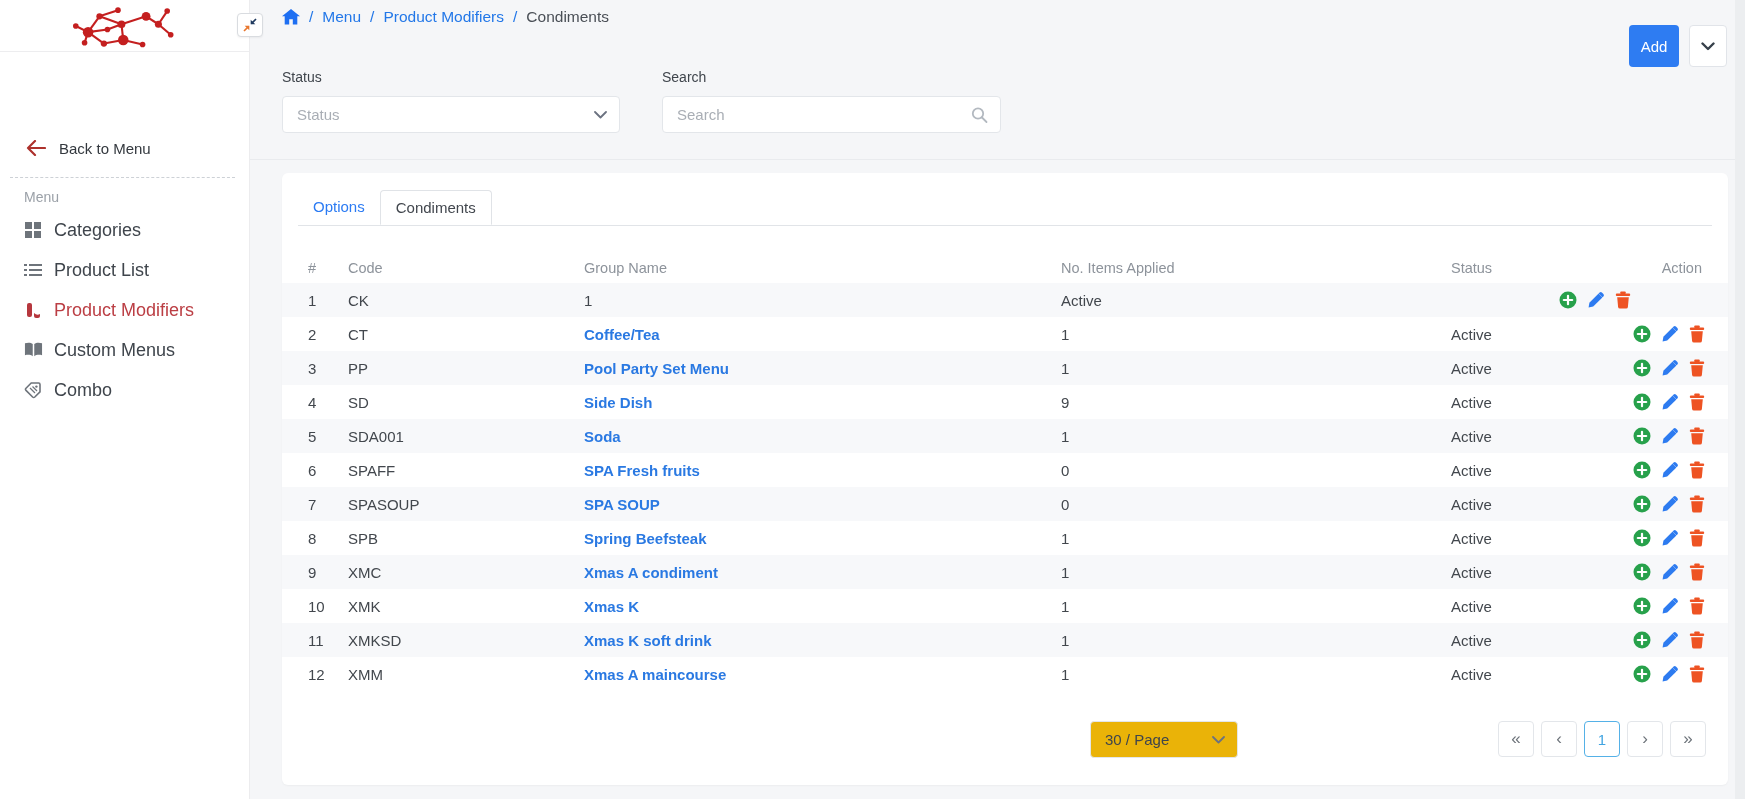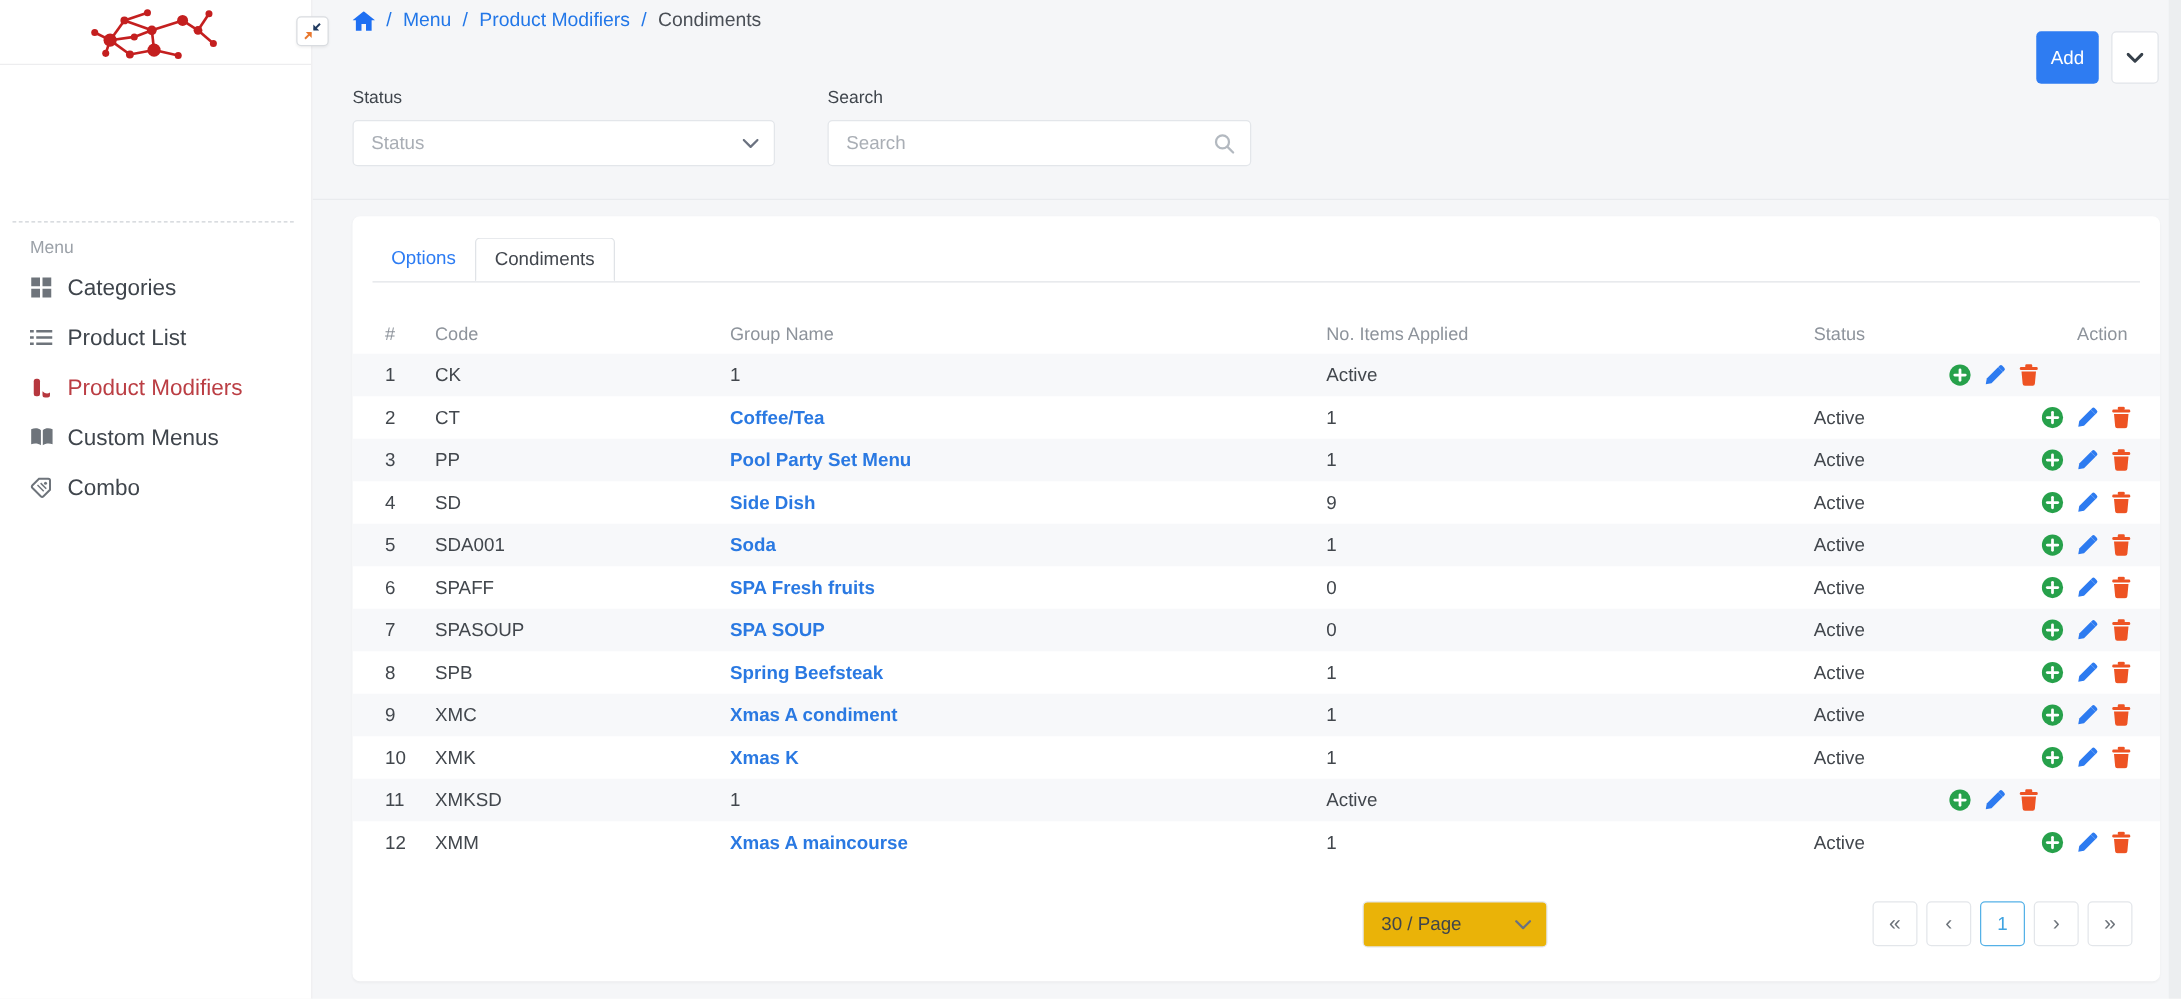--- a/index.html
+++ b/index.html
@@ -110,20 +110,26 @@
             <circle cx="64" cy="42" r="6"></circle>
           <circle cx="90" cy="15" r="5"></circle>
             <circle cx="86" cy="47" r="3.2"></circle>
             <circle cx="104" cy="24" r="4"></circle>
           <circle cx="114" cy="9" r="3.2"></circle>
             <circle cx="118" cy="36" r="3.2"></circle>
         </g>
       </svg>
     </div>
 
+    <div class="back-row">
+      <svg width="20" height="16" viewBox="0 0 20 16">
+        <path d="M9 1 L2 8 L9 15 M2 8 H19" stroke="#ad312c" stroke-width="2.2" fill="none" stroke-linecap="round" stroke-linejoin="round"></path>
+      </svg>
+      <span class="lbl">Back to Menu</span>
+    </div>
 
     <div class="side-dash"></div>
     <div class="menu-label">Menu</div>
 
     <div class="side-nav">
       <div class="nav-item">
         <span class="nicon">
           <svg width="18" height="18" viewBox="0 0 18 18">
               <g fill="#6e747b">
                 <rect x="1" y="1" width="7" height="7"></rect>
@@ -559,20 +565,21 @@
                     <rect x="0.8" y="2.6" width="14.4" height="2.4" rx="1.1" fill="#ee5323"></rect>
                     <path d="M2.2 6.2 H13.8 L12.9 16 A1.8 1.8 0 0 1 11.1 17.6 H4.9 A1.8 1.8 0 0 1 3.1 16 Z" fill="#ee5323"></path>
                   </svg>
       </span>
     </div>
   </div>
 
   <div class="trow drow alt">
     <div>11</div>
     <div>XMKSD</div>
+    <div><a class="grp">Xmas K soft drink</a></div>
     <div>1</div>
     <div>Active</div>
     <div class="cell-action">
       <span class="aic">
         <svg width="18" height="18" viewBox="0 0 18 18">
                     <circle cx="9" cy="9" r="8.5" fill="#27a14b"></circle>
                     <line x1="9" y1="4.8" x2="9" y2="13.2" stroke="#fff" stroke-width="2.2" stroke-linecap="round"></line>
                     <line x1="4.8" y1="9" x2="13.2" y2="9" stroke="#fff" stroke-width="2.2" stroke-linecap="round"></line>
                   </svg>
       </span>

